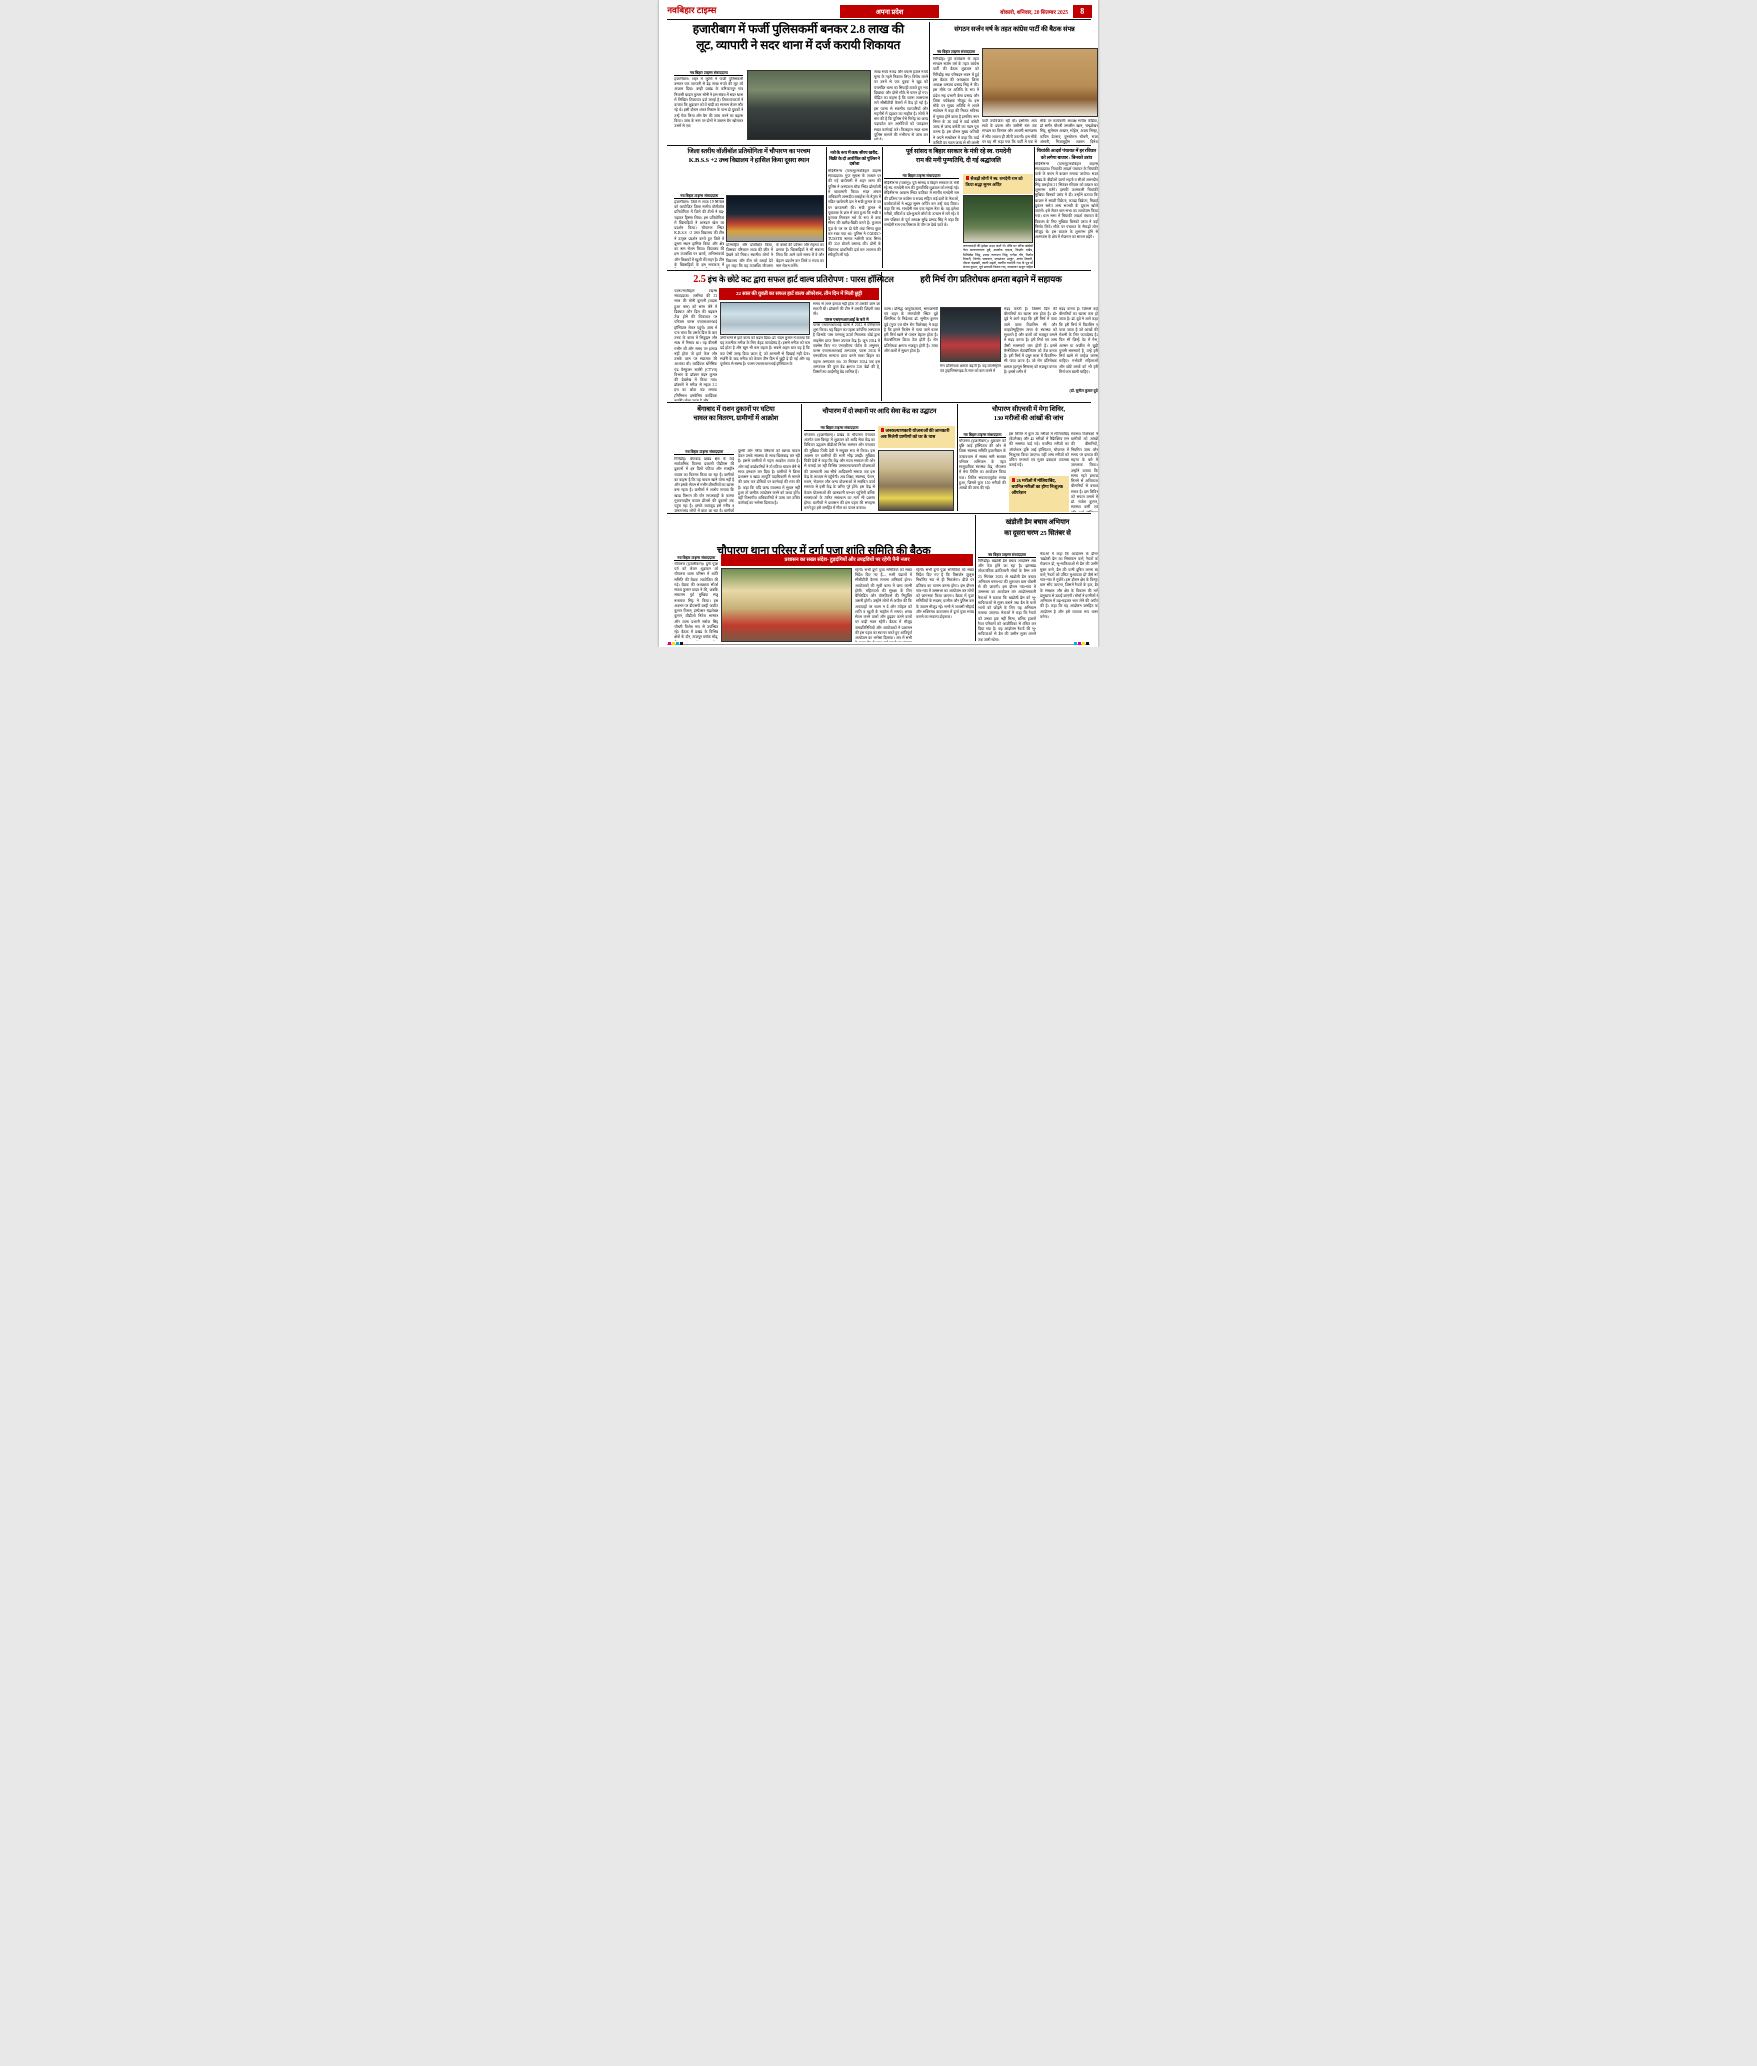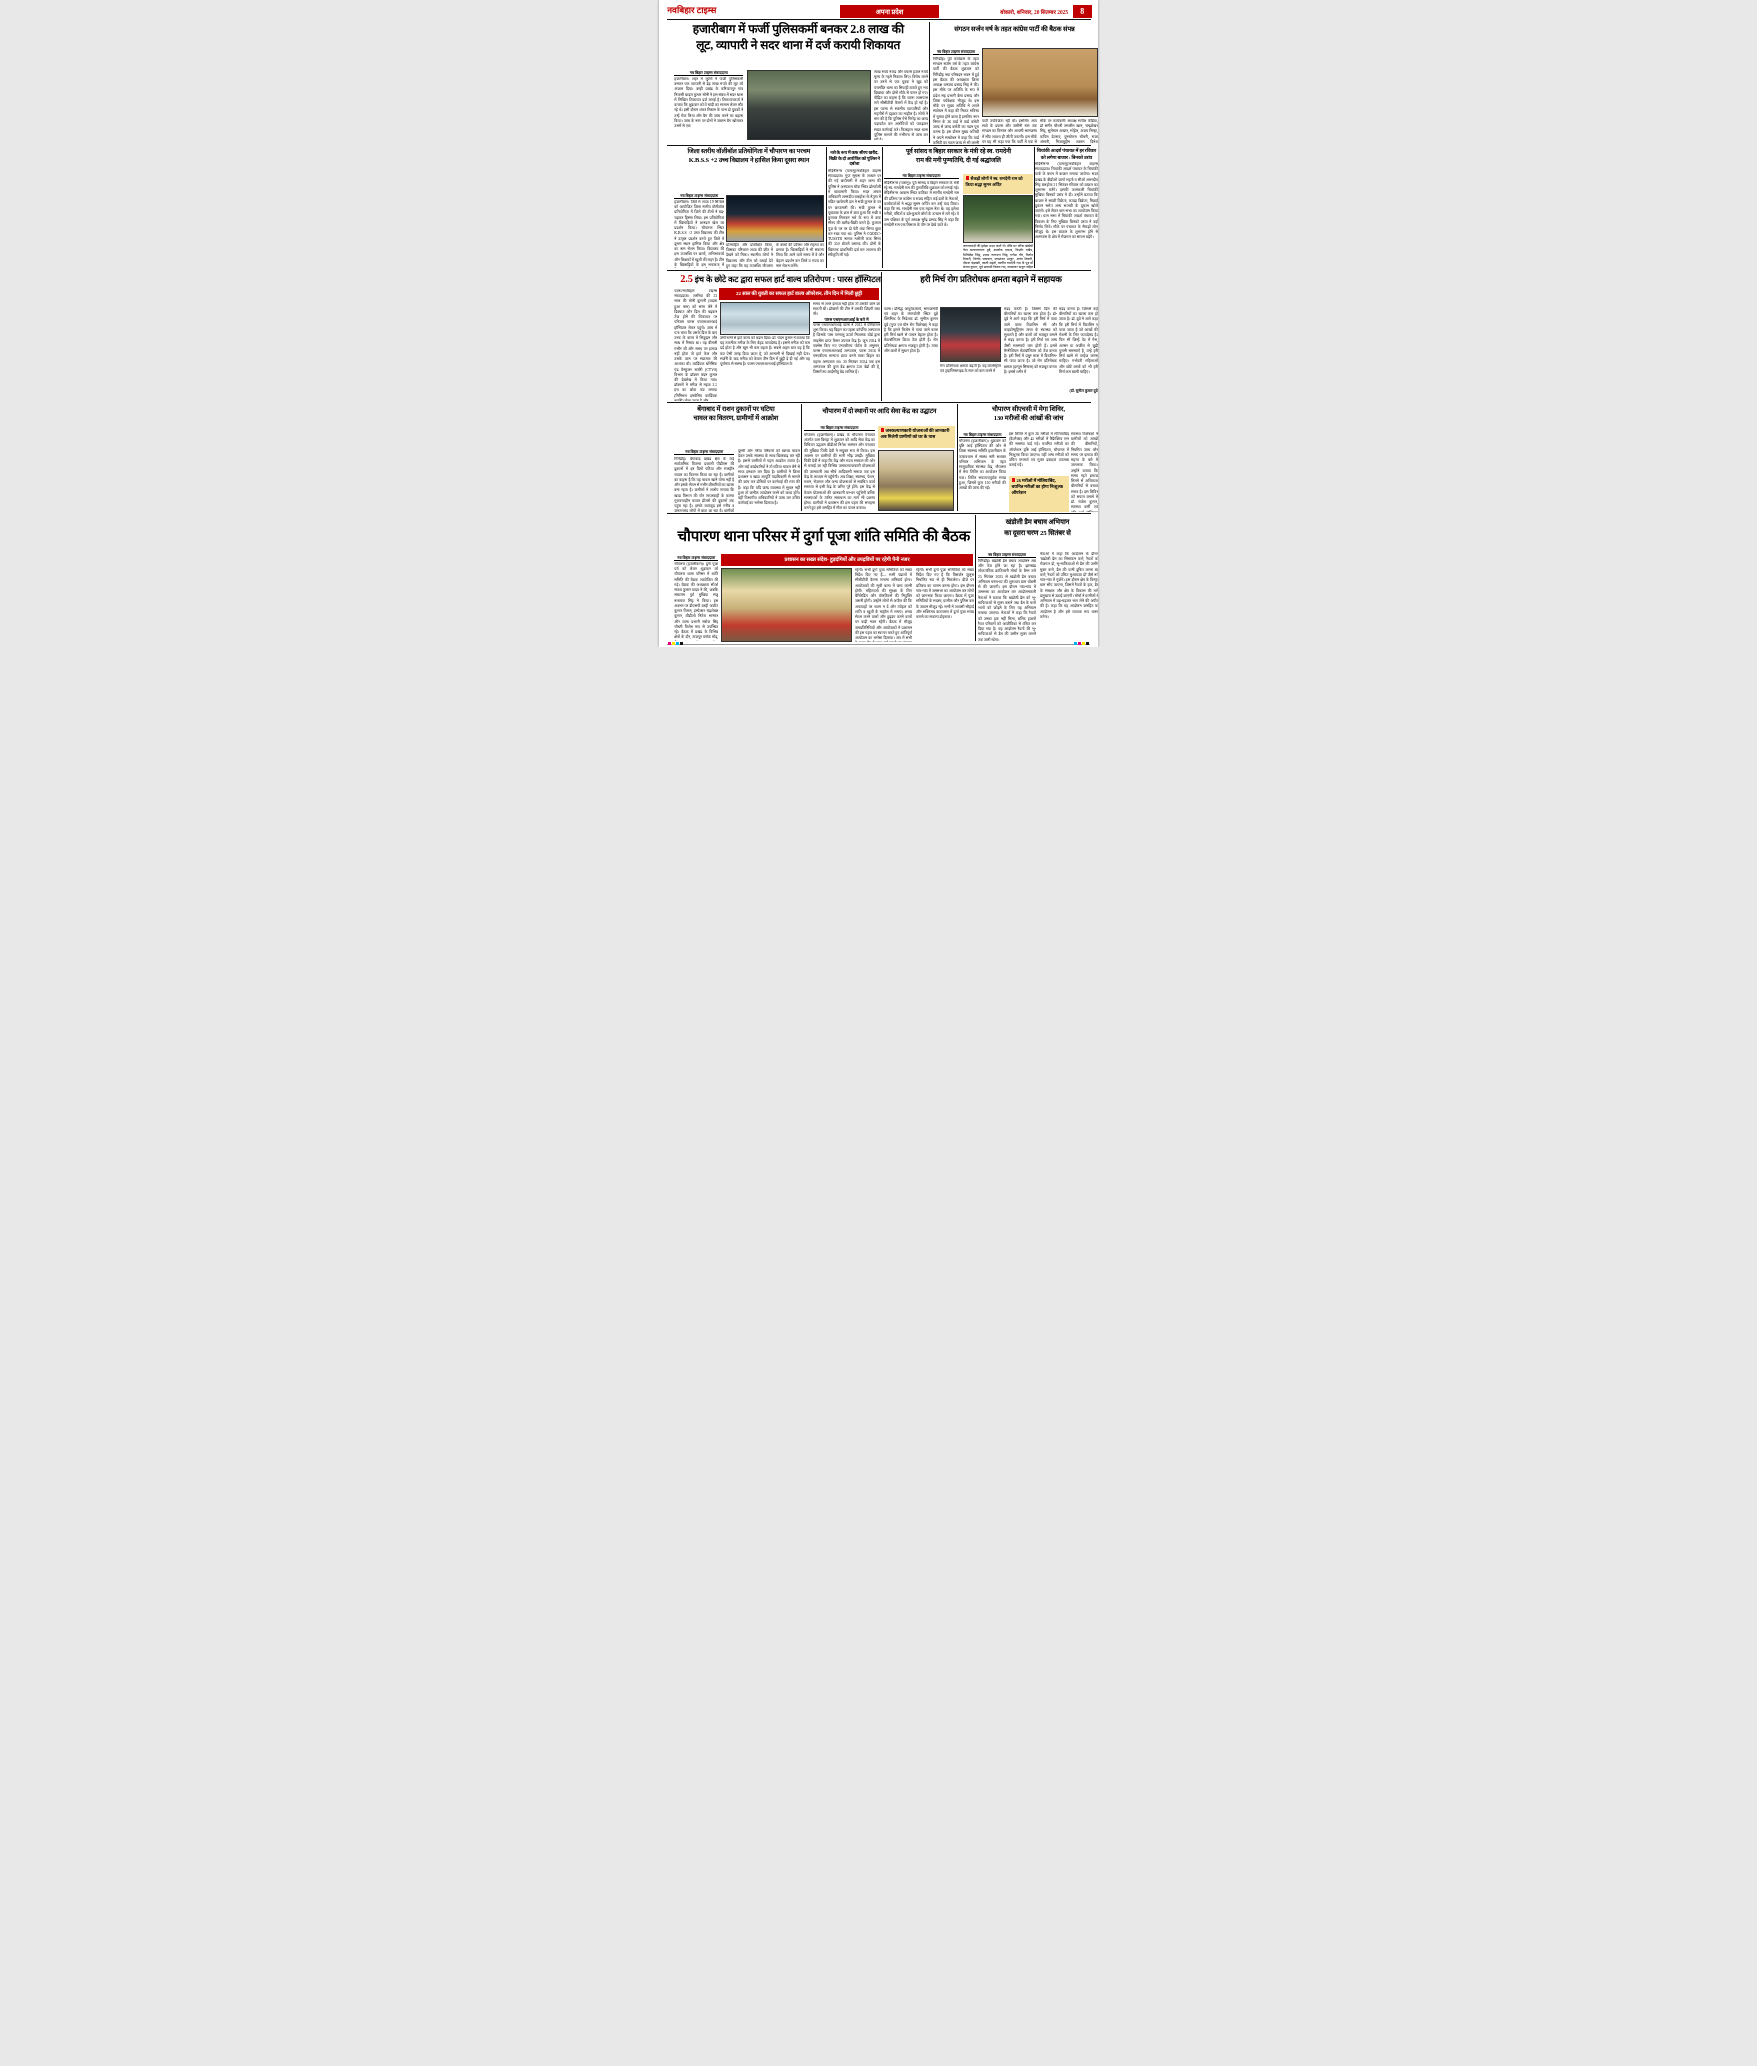--- a/index.html
+++ b/index.html
@@ -76,21 +76,21 @@
   <div class="bcol small" style="left:304px;top:244px;width:70px;height:25px;">जरूरतमंदों की हमेशा मदद करते थे। मौके पर वरिष्ठ कांग्रेसी नेता सत्यनारायण दुबे, आलोक पाठक, किशोर पांडेय, मिथिलेश सिंह, श्याम नारायण सिंह, गणेश रवि, विनोद तिवारी, विनोद पासवान, जयशंकर ठाकुर, अनंत तिवारी, दीपक चंद्रवंशी, जाली महतो, स्वर्गीय रामदेनी राम के पुत्र डॉ संजय कुमार, पूर्व प्रत्याशी विजय राम, जयशंकर ठाकुर सहित कई लोगों ने श्रद्धा सुमन अर्पित कर उनकी कृति को याद किया।</div>
 
   <div class="vrule" style="left:375px;top:147px;height:121px;"></div>
 
   <div class="headline" style="left:376px;top:148px;width:63px;font-size:4.8px;">चियांकी आदर्श पंचायत में हर रविवार</div>
   <div class="headline" style="left:376px;top:155px;width:63px;font-size:4.8px;">को लगेगा बाजार : बिनको उरांव</div>
   <div class="bcol" style="left:376px;top:162px;width:63px;height:107px;">मेदिनीनगर (पलामू)/नवबिहार टाइम्स संवाददाता। चियांकी आदर्श पंचायत के चियांकी पार्क के बगल में बाजार लगाया जायेगा। सदर प्रखंड के बीडीओ जागो महतो व सीओ अमरदीप सिंह बलहोत्रा 21 सितंबर रविवार को बाजार का शुभारंभ करेंगे। इसकी जानकारी चियांकी मुखिया बिनको उरांव ने दी। उन्होंने बताया कि बाजार में सब्जी विक्रेता, कपड़ा बिक्रेता, मिठाई दुकान समेत अन्य सामग्री के दूकान खोले जाएंगे। इसे लेकर ग्राम सभा का आयोजन किया गया। ग्राम सभा में चियांकी आदर्श पंचायत के विकास के लिए मुखिया बिनको उरांव ने कई निर्णय लिये। मौके पर पंचायत के सैकड़ों लोग मौजूद थे। इस बाजार के शुभारंभ होने से आसपास के क्षेत्र में रोजगार का साधन बढ़ेंगे।</div>
 
   <div class="hrule" style="top:270px;"></div>
 
-  <div class="headline" style="left:19px;top:273px;width:205px;font-size:8.3px;">
+  <div class="headline" style="left:32px;top:273px;width:205px;font-size:8.3px;">
     <span class="red" style="font-size:10.3px;">2.5</span><span> इंच के छोटे कट द्वारा सफल हार्ट वाल्व प्रतिरोपण : पारस हॉस्पिटल</span>
   </div>
   <div class="bcol" style="left:15.3px;top:289px;width:43px;height:112px;">पटना/नवबिहार टाइम्स संवाददाता। अररिया की 22 साल की मोनी कुमारी (बदला हुआ नाम) को सांस लेने में दिक्कत और दिल की धड़कन तेज होने की शिकायत पर परिजन पारस एचएमआरआई हॉस्पिटल लेकर पहुंचे। जांच में पता चला कि उसके दिल के बाएं तरफ के वाल्व में सिकुड़न और साथ में रिसाव था। यह बीमारी गंभीर थी और समय पर इलाज नहीं होता तो हार्ट फेल और उसके जान पर संक्रमण की आशंका थी। कार्डियक थोरेसिक एंड वैस्कुलर सर्जरी (CTVS) विभाग के डॉक्टर चंदन कुमार की देखरेख में किया गया। डॉक्टरों ने मरीज से महज 2.5 इंच का छोटा कट लगाया (मिनिमल इनवेसिव कार्डियक सर्जरी) बोला जाता है और</div>
   <div class="redbox" style="left:60px;top:288px;width:160px;height:11.6px;font-size:5px;">22 साल की युवती का सफल हार्ट वाल्व ऑपरेशन, तीन दिन में मिली छुट्टी</div>
   <div class="photo" style="left:61px;top:302px;width:90px;height:33px;background:linear-gradient(180deg,#9fb7c4 0%,#cfe0e8 35%,#aebfc9 70%,#e6eef2 100%);"></div>
   <div class="bcol" style="left:61px;top:336px;width:90px;height:64px;">उसी रास्ते से हार्ट वाल्व को बदल दिया। डॉ. चंदन कुमार ने बताया कि यह तकनीक मरीज के लिए बेहद फायदेमंद है। इससे मरीज को कम दर्द होता है और खून भी कम बहता है। सबसे अहम बात यह है कि कट ऐसी जगह दिया जाता है, जो आसानी से दिखाई नहीं देता। सर्जरी के बाद मरीज को केवल तीन दिन में छुट्टी दे दी गई और वह पूर्णरूप से स्वस्थ है। पारस एचएमआरआई हॉस्पिटल के</div>
   <div class="bcol" style="left:154px;top:302px;width:67px;height:14.5px;">समय से अगर इलाज नहीं होता तो उसकी जान जा सकती थी। डॉक्टरों की टीम ने उसकी जिंदगी बचा ली।</div>
   <div class="sighead" style="left:154px;top:317px;width:67px;">पारस एचएमआरआई के बारे में</div>
   <div class="bcol" style="left:154px;top:323px;width:67px;height:78px;">पारस एचएमआरआई पटना ने 2013 में परिचालन शुरू किया। यह बिहार का पहला कॉर्पोरेट अस्पताल है जिसके पास परमाणु ऊर्जा नियामक बोर्ड द्वारा लाइसेंस प्राप्त कैंसर उपचार केंद्र है। जून 2024 में एक्सेस किए गए एनएबीएच पोर्टल के अनुसार, पारस एचएमआरआई अस्पताल, पटना 2016 में एनएबीएच मान्यता प्राप्त करने वाला बिहार का पहला अस्पताल था। 30 सितंबर 2024 तक इस अस्पताल की कुल बेड क्षमता 350 बेडों की है, जिसमें 80 आईसीयू बेड शामिल हैं।</div>
 
@@ -125,21 +125,21 @@
   <div class="headline" style="left:300px;top:405px;width:139px;font-size:6.6px;">चौपारण सीएचसी में मेगा शिविर,</div>
   <div class="headline" style="left:300px;top:414px;width:139px;font-size:6.6px;">130 मरीजों की आंखों की जांच</div>
   <div class="byline" style="left:300px;top:432px;width:47px;">नव बिहार टाइम्स संवाददाता</div>
   <div class="bcol" style="left:300px;top:439px;width:47px;height:72px;">चौपारण (हजारीबाग)। शुक्रवार को दृष्टि आई हॉस्पिटल की ओर से जिला स्वास्थ्य समिति हजारीबाग के तत्वावधान में स्वस्थ नारी सशक्त परिवार अभियान के तहत सामुदायिक स्वास्थ्य केंद्र, चौपारण में मेगा शिविर का आयोजन किया गया। शिविर सफलतापूर्वक संपन्न हुआ, जिसमें कुल 130 मरीजों की आंखों की जांच की गई।</div>
   <div class="bcol" style="left:350px;top:432px;width:60px;height:43px;">इस शिविर में कुल 26 मरीजों में मोतियाबिंद (कैटरैक्ट) और 45 मरीजों में रिफ्रैक्टिव एरर की समस्या पाई गई। चयनित मरीजों का ऑपरेशन दृष्टि आई हॉस्पिटल, चौपारण में निःशुल्क किया जाएगा। वहीं अन्य मरीजों को उचित परामर्श एवं मुफ्त दवाइयां उपलब्ध कराई गईं।</div>
   <div class="hlbox" style="left:350px;top:476px;width:60px;height:36px;font-size:4.5px;"><span class="sq"></span><span>26 मरीजों में मोतियाबिंद, चयनित मरीजों का होगा निःशुल्क ऑपरेशन</span></div>
   <div class="bcol" style="left:412px;top:432px;width:27px;height:80px;">स्वास्थ्य विशेषज्ञों ने ग्रामीणों को आंखों की बीमारियों, नियमित जांच और समय पर इलाज की महत्ता के बारे में जागरूक किया। उन्होंने बताया कि समय रहते इलाज मिलने से अधिकांश बीमारियों से बचाव संभव है। इस शिविर को सफल बनाने में डॉ. राजेश कुमार, स्वास्थ्य कर्मी एवं दृष्टि आई हॉस्पिटल की टीम का सराहनीय योगदान रहा। ग्रामीणों ने ऐसे शिविर लगाने की मांग की। मरीजों के लिए यह शिविर वरदान साबित होते हैं। जिनमें अक्सर शहरों इलाज के लिए जाने में असमर्थ लोग लाभान्वित होते हैं।</div>
 
   <div class="hrule" style="top:513px;"></div>
 
-  <div class="headline" style="left:15.3px;top:528px;width:299px;font-size:15px;">चौपारण थाना परिसर में दुर्गा पूजा शांति समिति की बैठक</div>
+  <div class="headline" style="left:15.3px;top:544px;width:299px;font-size:11px;">चौपारण थाना परिसर में दुर्गा पूजा शांति समिति की बैठक</div>
   <div class="byline" style="left:15.3px;top:555px;width:44px;">नव बिहार टाइम्स संवाददाता</div>
   <div class="bcol" style="left:15.3px;top:562px;width:44px;height:79px;">चौपारण (हजारीबाग)। दुर्गा पूजा पर्व को लेकर शुक्रवार को चौपारण थाना परिसर में शांति समिति की बैठक आयोजित की गई। बैठक की अध्यक्षता सीओ संजय कुमार यादव ने की, जबकि संचालन पूर्व मुखिया संजु नारायण सिंह ने किया। इस अवसर पर डीएसपी बरही अजीत कुमार विमल, इंस्पेक्टर चंद्रशेखर कुमार, बीडीओ नितेश भास्कर और थाना प्रभारी सरोज सिंह चौधरी विशेष रूप से उपस्थित रहे। बैठक में प्रखंड के विभिन्न क्षेत्रों के दौर, ताजपुर ब्लॉक मोड़, सिंघरावां, पाण्डेयबारा, चौथा सहित कई आयोजित होने वाली दुर्गा पूजा की व्यवस्थाओं पर विस्तार से चर्चा की गई। सीओ ने कहा कि दुर्गा पूजा शांति और भाईचारे का प्रतीक है, इसलिए इसे अमन-चैन और सौहार्दपूर्ण माहौल में मनाना सबकी जिम्मेदारी है। थाना प्रभारी सरोज सिंह चौधरी ने स्पष्ट किया कि प्रशासन की ओर से सभी पंडालों और मेला क्षेत्रों में पैनी</div>
   <div class="redbox" style="left:62px;top:554px;width:252px;height:12px;font-size:5.2px;">प्रशासन का सख्त संदेश- हुड़दंगियों और उपद्रवियों पर रहेगी पैनी नजर</div>
   <div class="photo" style="left:62px;top:568px;width:131px;height:74px;background:linear-gradient(180deg,#6f8d4f 0%,#e8d9a8 30%,#c8b078 55%,#c23b2e 78%,#7a5a43 100%);"></div>
   <div class="bcol" style="left:196px;top:568px;width:57px;height:74px;">रहेगी। सभी दुर्गा पूजा समितियों को सख्त निर्देश दिए गए हैं— सभी पंडालों में सीसीटीवी कैमरा लगाना अनिवार्य होगा। आयोजकों की सूची थाना में जमा करनी होगी। महिलाओं की सुरक्षा के लिए बैरिकेडिंग और वॉलंटियर्स की नियुक्ति जरूरी होगी। उन्होंने लोगों से अपील की कि अफवाहों पर ध्यान न दें और त्योहार को शांति व खुशी के माहौल में मनाएं। शराब सेवन करने वालों और हुड़दंग करने वालों पर कड़ी नजर रहेगी। बैठक में मौजूद जनप्रतिनिधियों और आयोजकों ने प्रशासन की इस पहल का स्वागत करते हुए शांतिपूर्ण आयोजन का भरोसा दिलाया। अंत में सभी ने अमन-चैन के साथ पर्व मनाने का संकल्प लिया।</div>
   <div class="bcol" style="left:257px;top:568px;width:58px;height:74px;">रहेगी। सभी दुर्गा पूजा समितियों को सख्त निर्देश दिए गए हैं कि विसर्जन जुलूस निर्धारित रूट से ही निकलेगा। डीजे पर प्रतिबंध का पालन करना होगा। इस दौरान गांव-गांव में जनसभा का आयोजन कर लोगों को जागरूक किया जाएगा। बैठक में पूजा समितियों के सदस्य, ग्रामीण और पुलिस बल के जवान मौजूद रहे। सभी ने आपसी सौहार्द और भक्तिमय वातावरण में दुर्गा पूजा संपन्न कराने का संकल्प दोहराया।</div>
 
   <div class="vrule" style="left:316px;top:515px;height:126px;"></div>
 
   <div class="headline" style="left:318px;top:518px;width:121px;font-size:6.8px;">खंडोली डैम बचाव अभियान</div>

